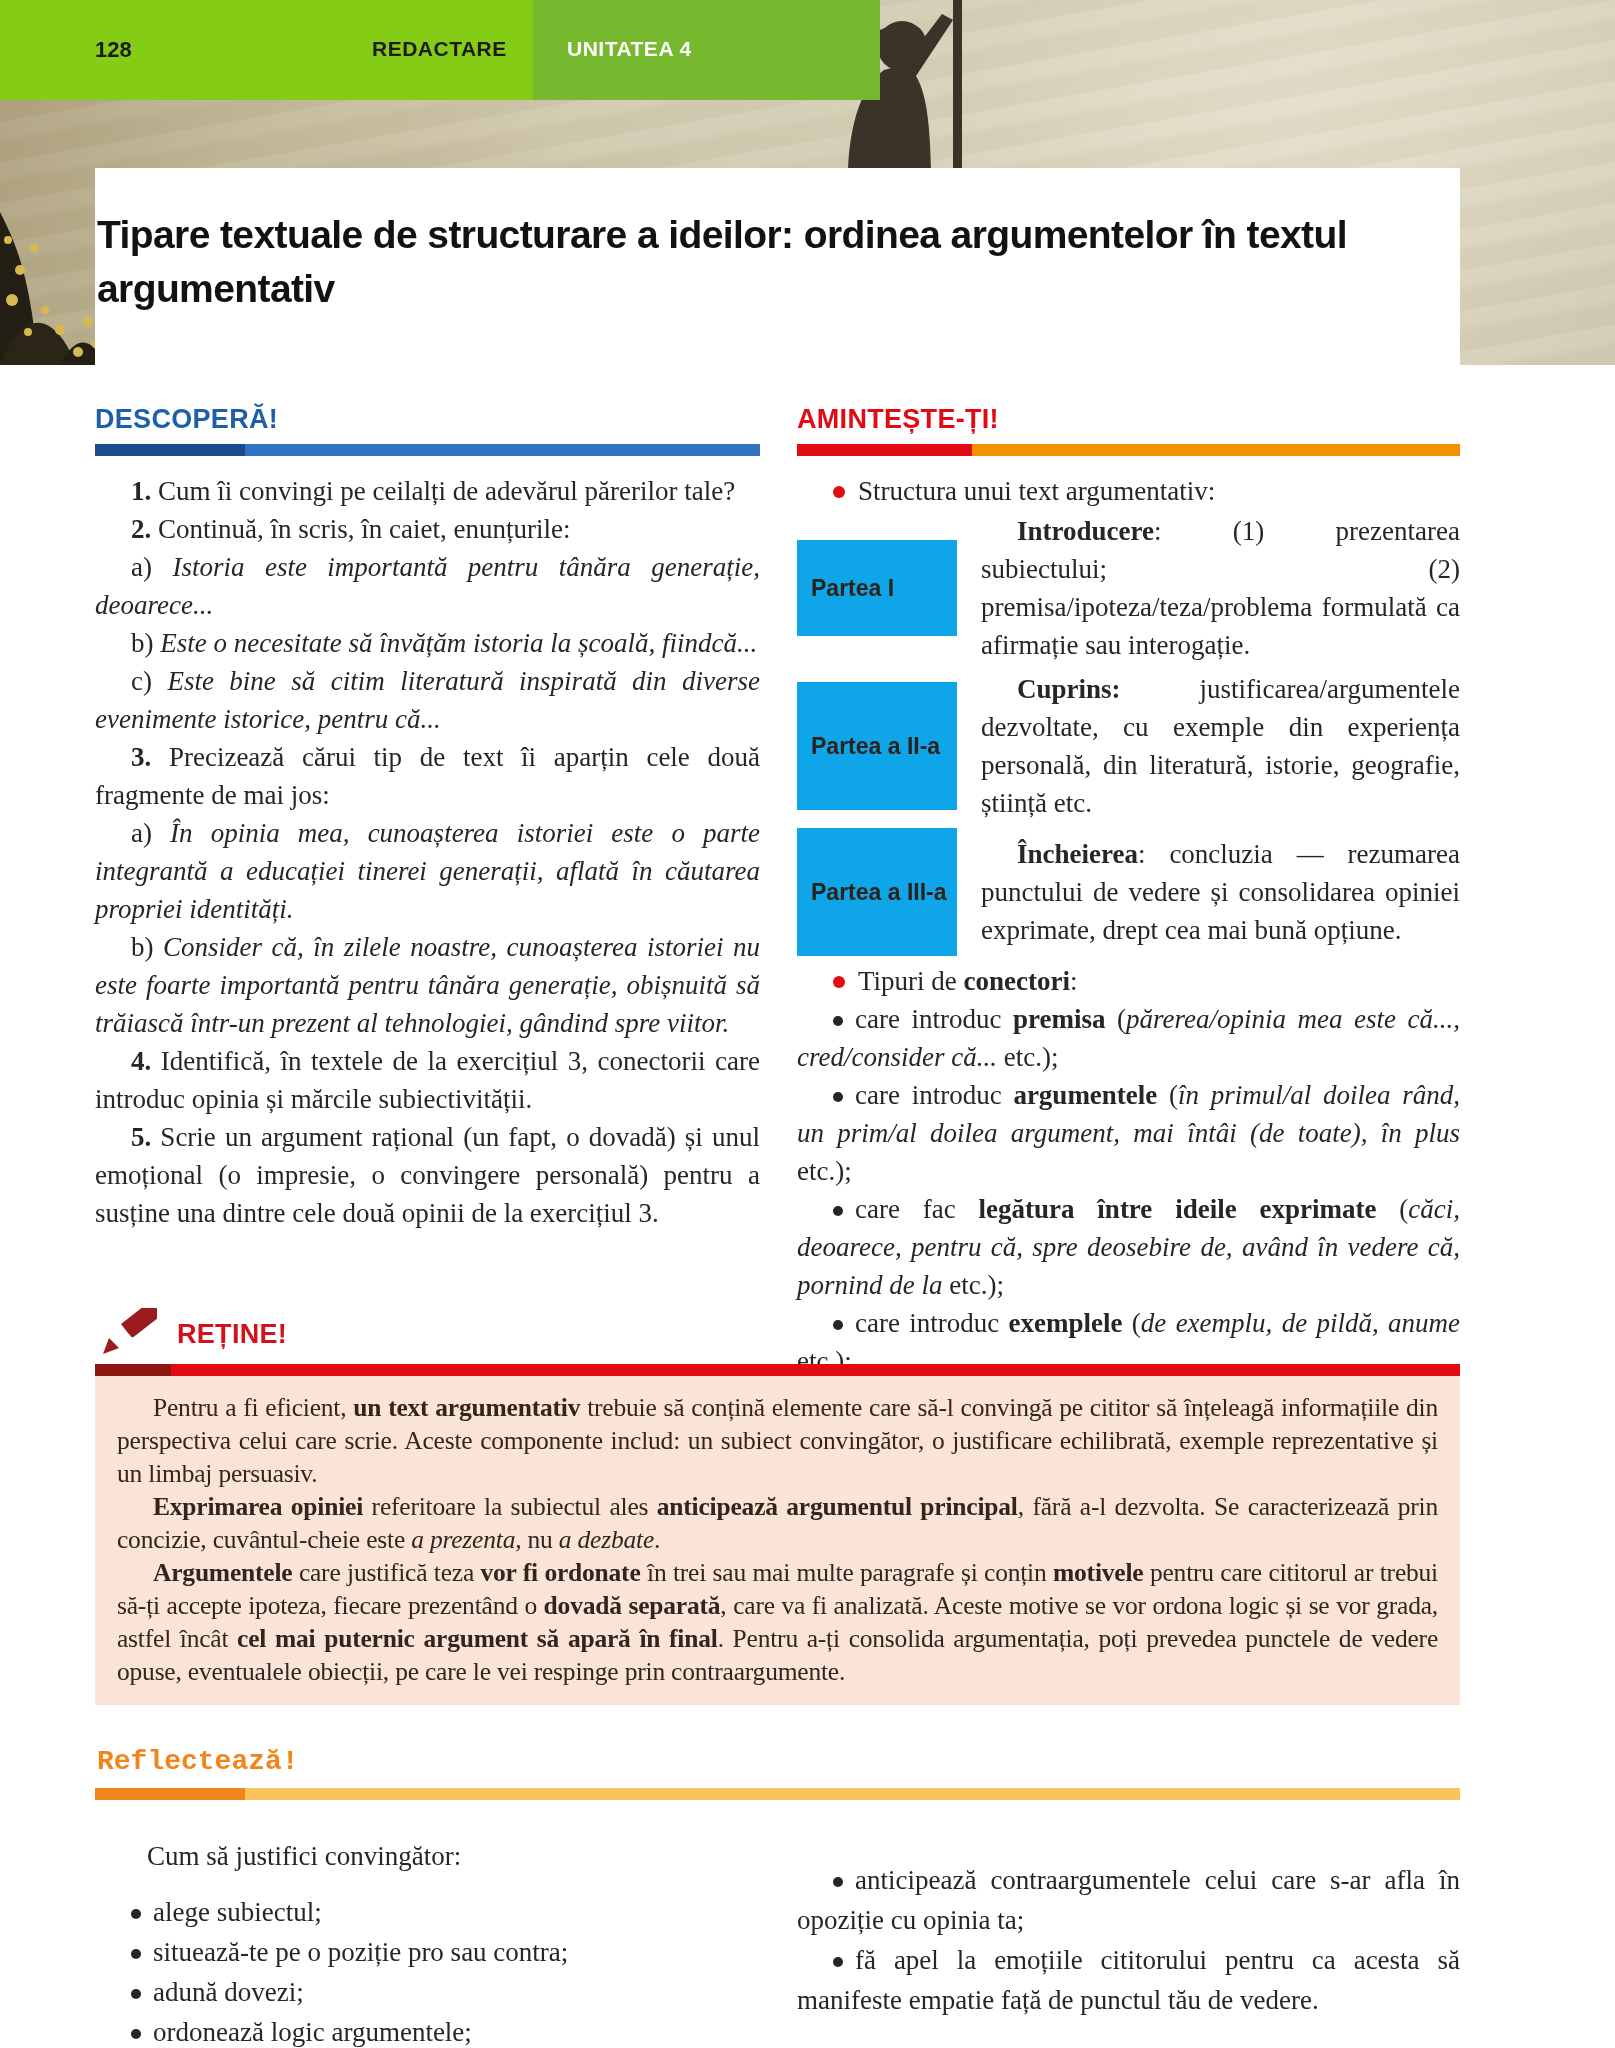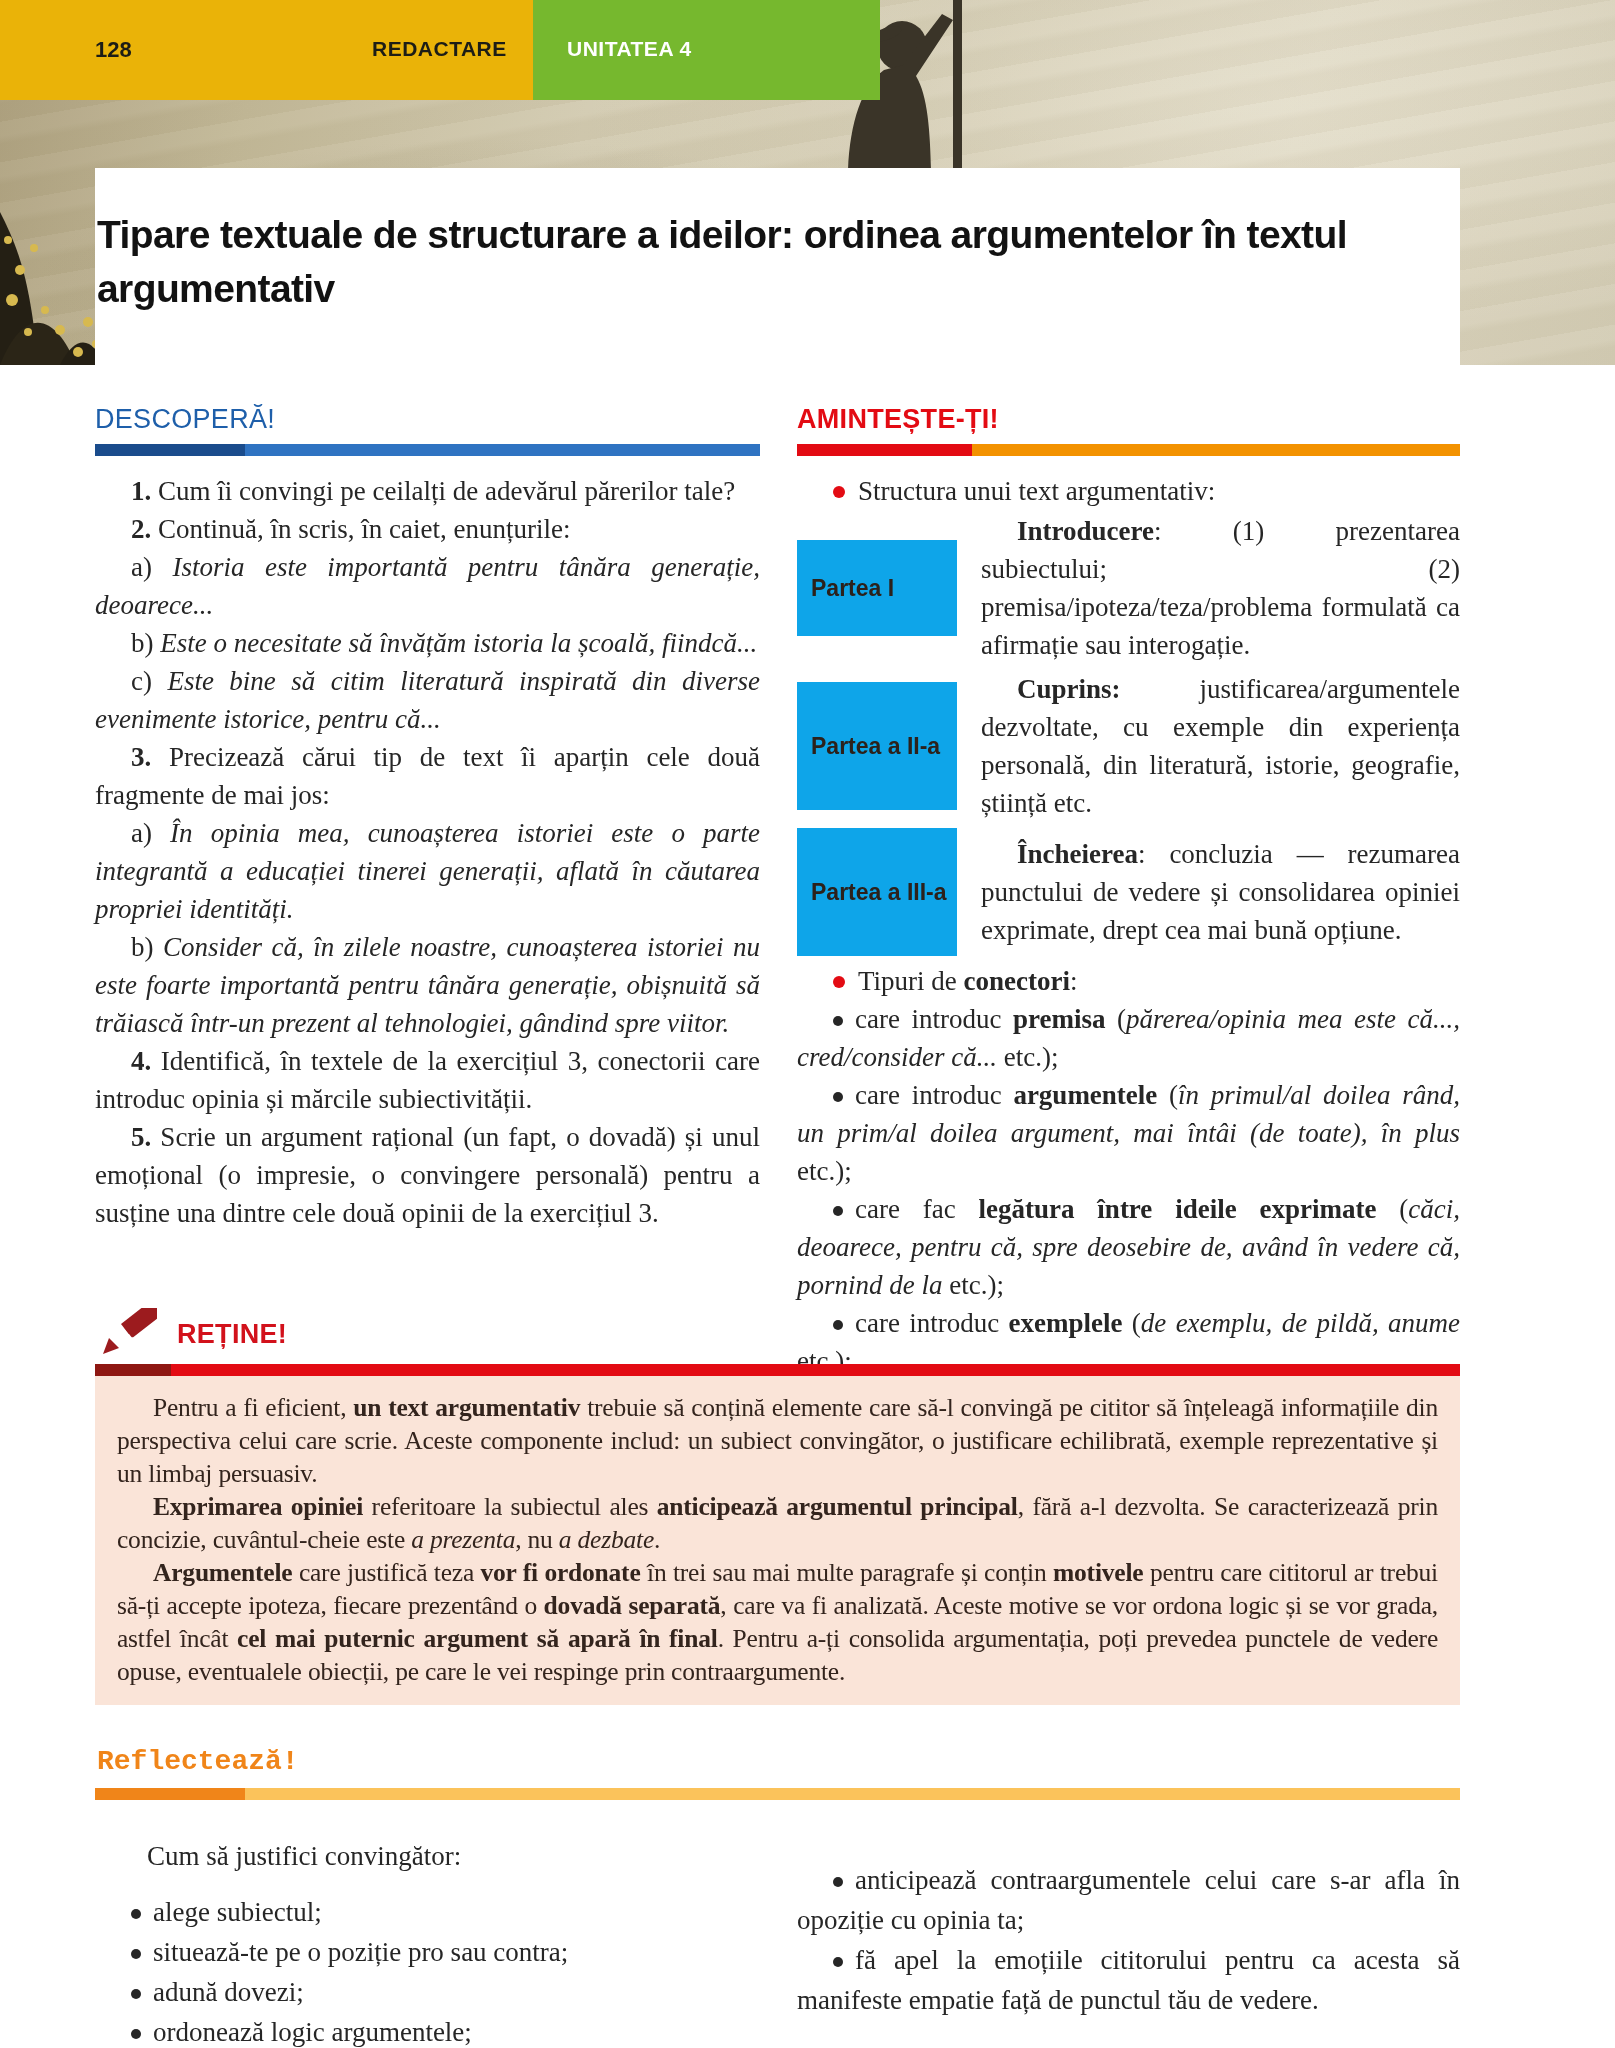--- a/index.html
+++ b/index.html
@@ -12,39 +12,39 @@
            radial-gradient(60% 90% at 78% 28%, rgba(236,231,214,.55), rgba(236,231,214,0) 70%),
            radial-gradient(40% 60% at 30% 80%, rgba(120,110,80,.25), rgba(120,110,80,0) 70%),
            linear-gradient(104deg,#ac9f7d 0%,#c2b897 16%,#d2cab0 36%,#cfc7ac 55%,#dcd5bf 78%,#d3ccb4 100%);}
   .photo .streaks{position:absolute;inset:0;
          background:repeating-linear-gradient(170deg, rgba(255,255,255,.10) 0 14px, rgba(137,127,97,.10) 22px 40px);
          opacity:.5;}
   .sil{position:absolute;left:790px;top:0;}
   .plants{position:absolute;left:0;top:182px;}
 
   
-  .band{position:absolute;left:0;top:0;width:533px;height:100px;background:#eab308;}
+  .band{position:absolute;left:0;top:0;width:533px;height:100px;background:#84cc16;}
   .tab{position:absolute;left:533px;top:0;width:347px;height:100px;background:#76b82e;}
   .pagenum{position:absolute;left:95px;top:37px;font-family:"Liberation Sans",sans-serif;
            font-weight:bold;font-size:22px;color:#1d1d16;}
   .seclabel{position:absolute;left:372px;top:37px;font-family:"Liberation Sans",sans-serif;
             font-weight:bold;font-size:21px;letter-spacing:.5px;color:#1d1d16;}
   .unitlabel{position:absolute;left:34px;top:37px;font-family:"Liberation Sans",sans-serif;
              font-weight:bold;font-size:21px;letter-spacing:.5px;color:#ffffff;}
 
   
   .card{position:absolute;left:95px;top:168px;width:1365px;height:1890px;background:#ffffff;}
   .title{margin:40px 0 0 2px;width:1280px;font-family:"Liberation Sans",sans-serif;
          font-weight:800;font-size:39px;line-height:54px;letter-spacing:-.6px;color:#121212;}
 
   .cols{display:flex;gap:37px;margin-top:88px;}
   .col-l{width:665px;flex:none;}
   .col-r{width:663px;flex:none;}
 
-  .h-blue{font-family:"Liberation Sans",sans-serif;font-weight:normal;font-size:27px;
+  .h-blue{font-family:"Liberation Sans",sans-serif;font-weight:bold;font-size:27px;
           letter-spacing:.3px;color:#1e5faa;}
   .h-red{font-family:"Liberation Sans",sans-serif;font-weight:bold;font-size:27px;
          letter-spacing:.3px;color:#e30b13;}
   .bar{display:flex;height:12px;margin-top:9px;margin-bottom:16px;}
   .bar div{height:12px;}
   .bar-blue-a{width:150px;background:#1a4c8c;}
   .bar-blue-b{flex:1;background:#2f73c2;}
   .bar-red-a{width:175px;background:#e30b13;}
   .bar-red-b{flex:1;background:#f39200;}
 

